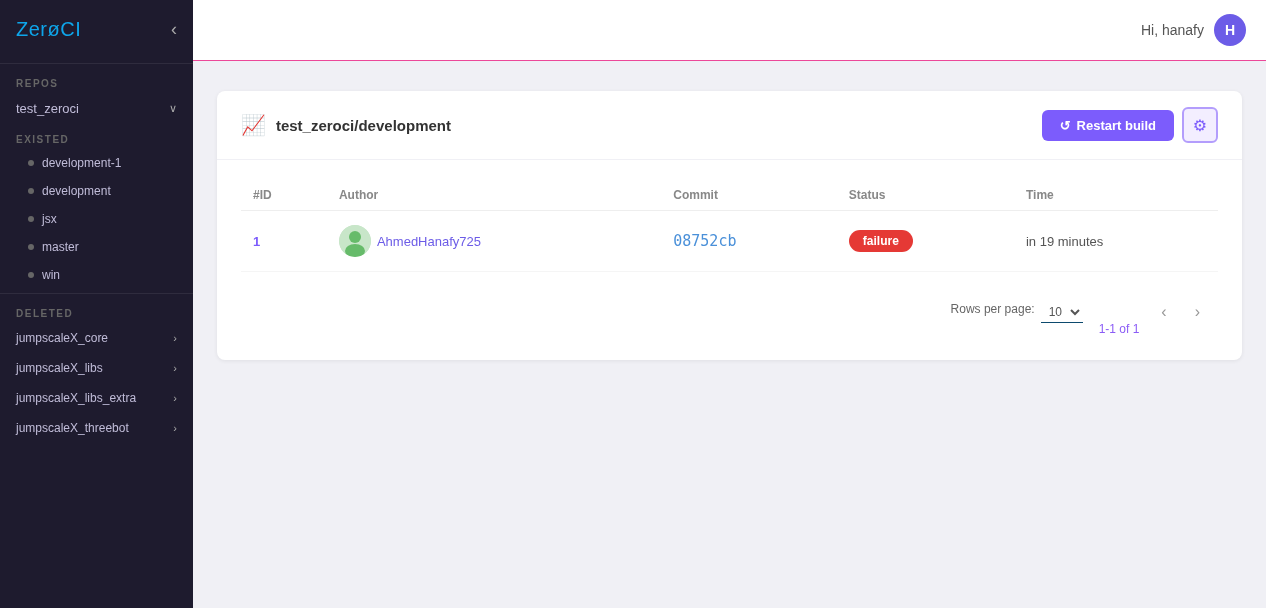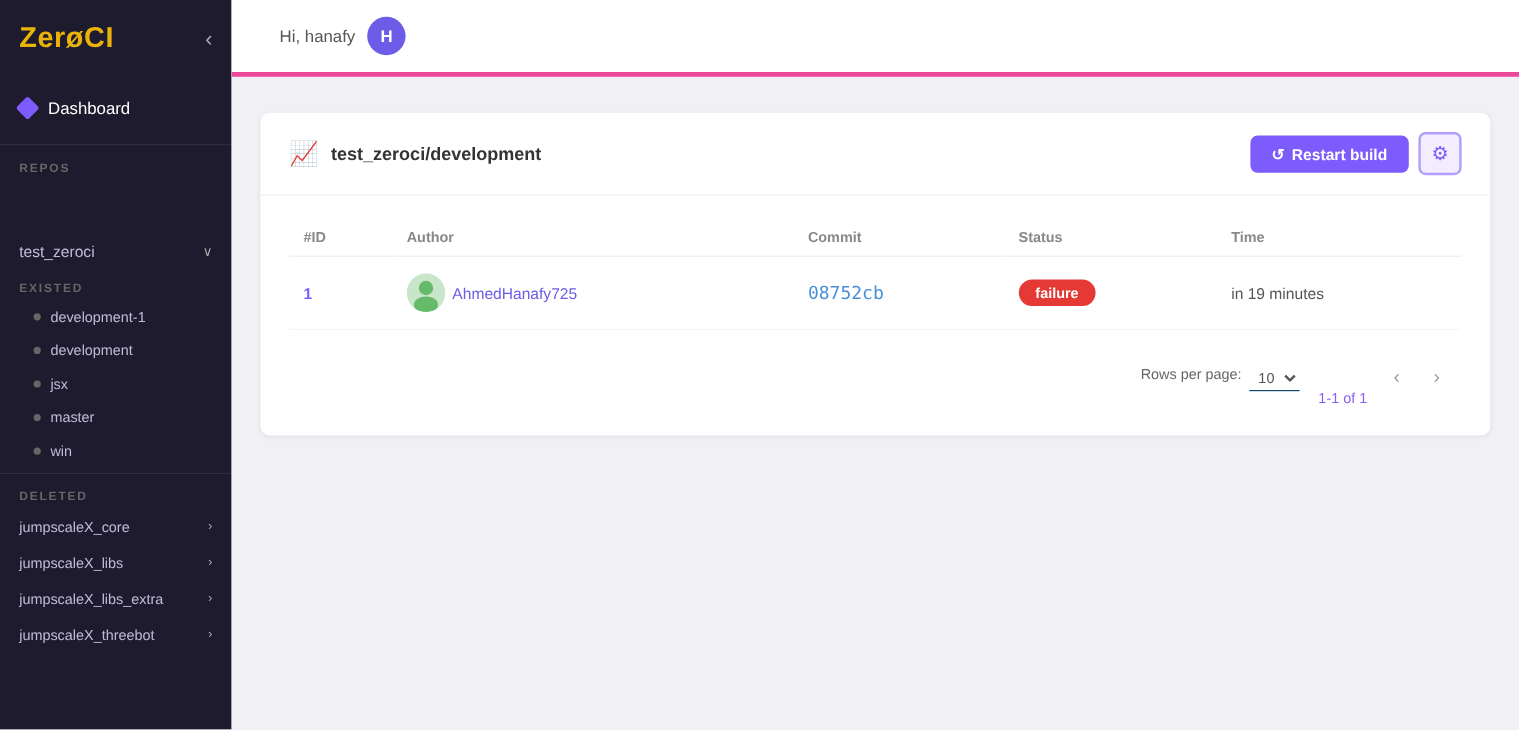--- a/index.html
+++ b/index.html
@@ -16,23 +16,23 @@
       height: 608px;
       overflow-y: auto;
     }
     .sidebar-header {
       display: flex;
       align-items: center;
       justify-content: space-between;
       padding: 18px 16px;
     }
     .logo {
-      font-size: 24px;
-      font-weight: bold;
-      color: #eab308;
+      font-size: 20px;
+      font-weight: normal;
+      color: #0ea5e9;
       letter-spacing: 0.5px;
     }
     .sidebar-toggle-btn {
       background: none;
       border: none;
       color: #aaa;
       font-size: 18px;
       cursor: pointer;
     }
     .sidebar-section {
@@ -66,21 +66,20 @@
       font-weight: 600;
     }
     .sidebar-repo-item {
       display: flex;
       align-items: center;
       justify-content: space-between;
       padding: 8px 16px;
       cursor: pointer;
       font-size: 13px;
       color: #c0bcd8;
-      margin-top: 44px;
     }
     .sidebar-repo-item .repo-name { font-weight: 500; }
     .sidebar-repo-item .chevron { color: #aaa; font-size: 11px; }
     .sidebar-branch-item {
       display: flex;
       align-items: center;
       gap: 8px;
       padding: 7px 16px 7px 28px;
       cursor: pointer;
       font-size: 12px;
@@ -112,24 +111,25 @@
     
     .main-content {
       flex: 1;
       display: flex;
       flex-direction: column;
       background: #f0f0f5;
       overflow: auto;
     }
     .topbar {
       background: #fff;
-      padding: 14px 40px;
-      display: flex;
-      align-items: center;
-      border-bottom: 4px solid #ec4899;
+      padding: 14px 20px;
+      display: flex;
+      align-items: center;
+      justify-content: flex-end;
+      border-bottom: 1px solid #ec4899;
     }
     .user-info {
       display: flex;
       align-items: center;
       gap: 10px;
       font-size: 14px;
       color: #555;
     }
     .user-avatar {
       width: 32px;
@@ -339,26 +339,20 @@
   </style>
 </head>
 <body>
 
 <nav class="sidebar">
   <div class="sidebar-header">
     <span class="logo">ZerøCI</span>
     <button class="sidebar-toggle-btn">‹</button>
   </div>
 
-  <div class="sidebar-section">
-    <div class="sidebar-dashboard">
-      <div class="dashboard-diamond"></div>
-      <span class="dashboard-label">Dashboard</span>
-    </div>
-  </div>
 
   <div class="divider-line"></div>
 
   <div class="section-label">REPOS</div>
 
   <div class="sidebar-repo-item">
     <span class="repo-name">test_zeroci</span>
     <span class="chevron">∨</span>
   </div>
 

